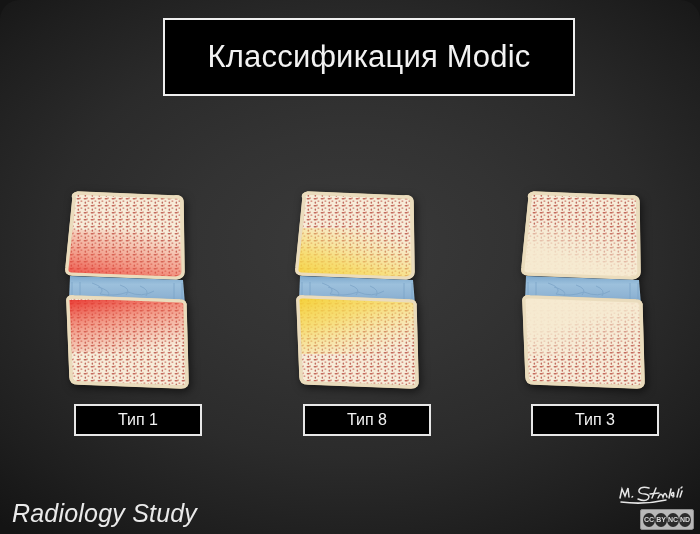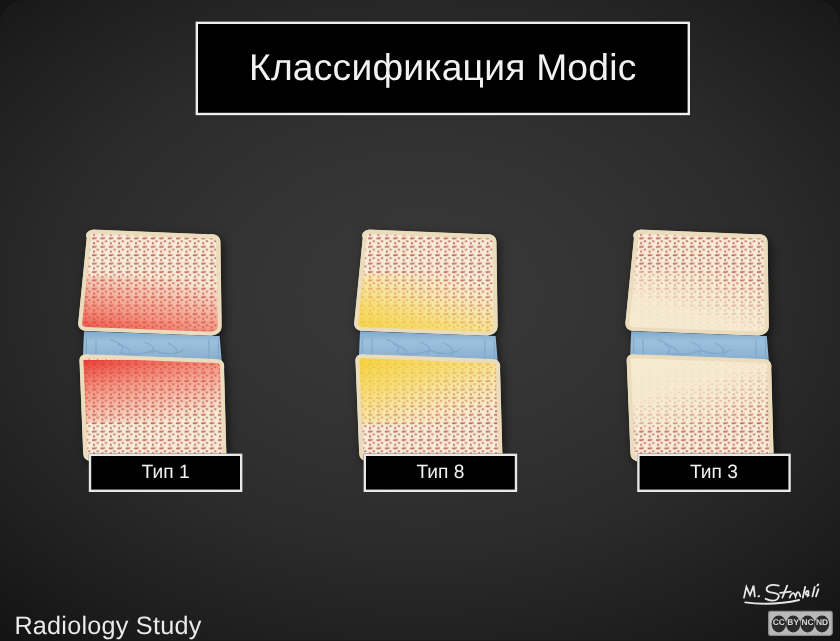--- a/index.html
+++ b/index.html
@@ -31,33 +31,33 @@
   .figure{position:absolute;top:190px;width:148px;height:208px;}
   .fig1{left:62px;}
   .fig2{left:292px;}
   .fig3{left:518px;}
 
   .vsvg{display:block;width:148px;height:208px;
         filter:drop-shadow(2px 3px 4px rgba(0,0,0,.55));}
 
   
   .type-label{
-    position:absolute;top:378px;width:128px;height:32px;
+    position:absolute;top:404px;width:128px;height:32px;
     background:#000;border:2px solid #e8e8e8;box-sizing:border-box;
     display:flex;align-items:center;justify-content:center;
   }
   .type-label span{color:#f2f2f2;font-size:16px;}
   .lab1{left:74px;}
   .lab2{left:303px;}
   .lab3{left:531px;align-items:center;}
 
   
   #watermark{
-    position:absolute;left:12px;top:510px;
-    color:#eaeaea;font-size:21px;letter-spacing:.2px;
+    position:absolute;left:12px;top:499px;
+    color:#eaeaea;font-size:25px;letter-spacing:.2px;font-style:italic;
   }
 
   
   #signature{position:absolute;left:616px;top:482px;width:72px;height:24px;}
   #cc-badge{
     position:absolute;left:640px;top:509px;width:54px;height:21px;
     background:#b9b9b9;border:1px solid #8d8d8d;border-radius:2px;
     display:flex;align-items:center;justify-content:space-around;
     padding:0 2px;box-sizing:border-box;
   }

